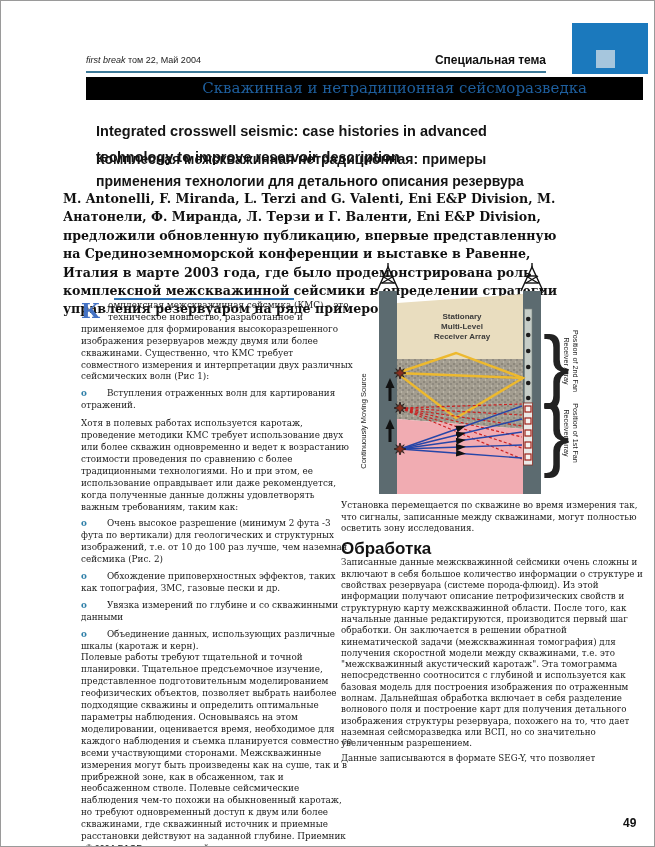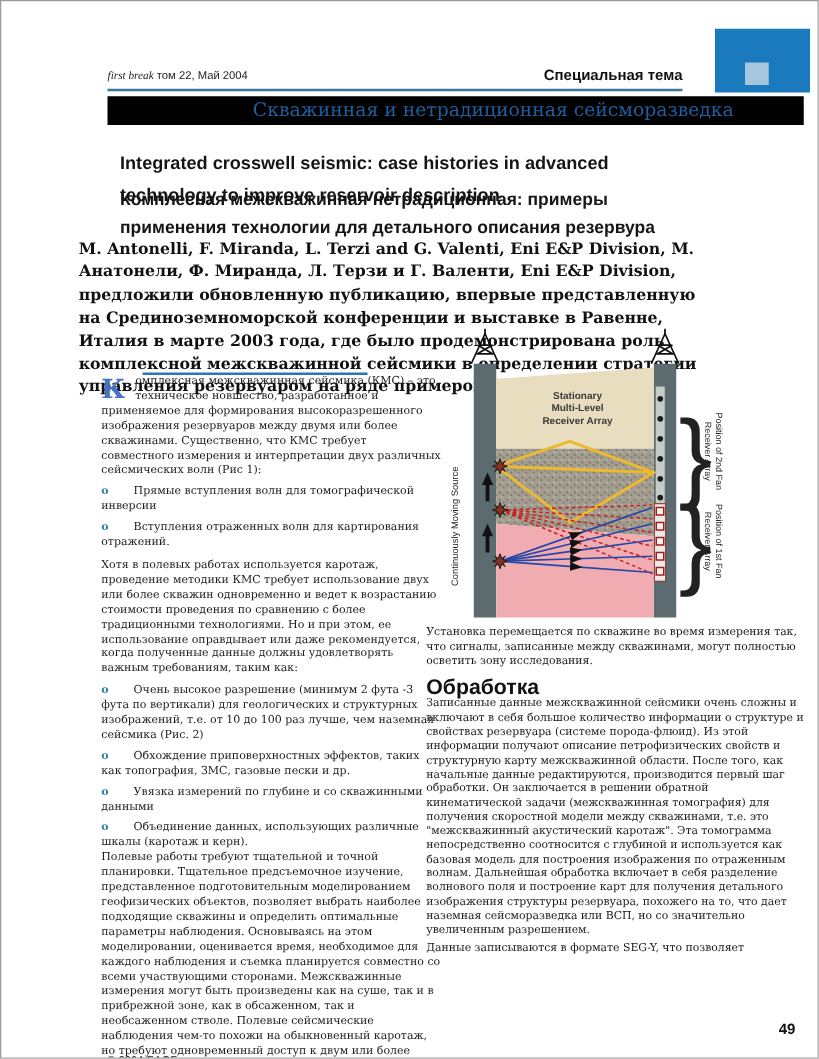--- a/index.html
+++ b/index.html
@@ -1,21 +1,21 @@
 <!DOCTYPE html>
 <html><head>
 <meta charset="utf-8">
 <style>
   html,body{margin:0;padding:0;background:#e8e8e8;}
   #page{position:relative;width:655px;height:847px;background:#ffffff;
         border:1px solid #9a9a9a;box-sizing:border-box;overflow:hidden;
         font-family:"DejaVu Serif",serif;color:#1a1a1a;}
   
   .journal-line{position:absolute;left:85px;top:54px;font-size:9px;font-family:"Liberation Sans",sans-serif;color:#222;}
-  .journal-name{font-style:italic;font-family:Liberation Serif, serif;}
+  .journal-name{font-style:italic;font-family:Liberation Sans, sans-serif;}
   .section-label{position:absolute;left:0;top:52px;width:545px;text-align:right;
       font-family:"Liberation Sans",sans-serif;font-weight:bold;font-size:12px;color:#111;}
   .header-rule{position:absolute;left:85px;top:70px;width:460px;height:2px;background:#3d7a99;}
   .corner-square{position:absolute;left:571px;top:22px;width:76px;height:51px;background:#1b79bd;}
   .corner-square .inner{position:absolute;left:24px;top:27px;width:19px;height:18px;background:#a6c6dd;}
   .banner{position:absolute;left:85px;top:76px;width:557px;height:23px;background:#000000;
       font-family:"DejaVu Serif",serif;font-size:15px;color:#1e5f9e;line-height:23px;
       text-align:right;padding-right:56px;box-sizing:border-box;}
   
   .title-en{position:absolute;left:95px;top:101px;width:465px;
@@ -64,21 +64,20 @@
   <div class="title-en">Integrated crosswell seismic: case histories in advanced technology to improve reservoir description</div>
   <div class="title-ru">Комплесная межскважинная нетрадиционная: примеры применения технологии для детального описания резервура</div>
   <div class="lead">M. Antonelli, F. Miranda, L. Terzi and G. Valenti, Eni E&amp;P Division, М. Анатонели, Ф. Миранда, Л. Терзи и Г. Валенти, Eni E&amp;P Division, предложили обновленную публикацию, впервые представленную на Срединоземноморской конференции и выставке в Равенне, Италия в марте 2003 года, где было продемонстрирована роль комплексной межскважинной сейсмики в определении стратегии управления резервуаром на ряде примеров.</div>
 
   <div class="col-left">
     <div class="intro">
       <div class="intro-rule"></div>
       <span class="dropcap">К</span><span>омплексная межскважинная сейсмика (КМС) – это техническое новшество, разработанное и применяемое для формирования высокоразрешенного изображения резервуаров между двумя или более скважинами. Существенно, что КМС требует совместного измерения и интерпретации двух различных сейсмических волн (Рис 1):</span>
     </div>
     <div>
-        <div class="bullet-item"><span class="blt">o</span><span>Прямые вступления волн для  томографической инверсии</span></div>
         <div class="bullet-item"><span class="blt">o</span><span>Вступления отраженных волн для картирования отражений.</span></div>
       </div>
     <div class="para">Хотя в полевых работах используется каротаж,  проведение методики КМС требует использование двух или более скважин одновременно и ведет к возрастанию стоимости проведения по сравнению с более традиционными технологиями. Но и при этом, ее использование оправдывает или даже рекомендуется, когда полученные данные должны удовлетворять важным требованиям, таким как:</div>
     <div>
         <div class="bullet-item"><span class="blt">o</span><span>Очень высокое разрешение (минимум  2 фута -3 фута по вертикали) для геологических и структурных изображений, т.е. от 10 до 100 раз лучше, чем наземная сейсмика (Рис. 2)</span></div>
         <div class="bullet-item"><span class="blt">o</span><span>Обхождение приповерхностных эффектов, таких как топография, ЗМС, газовые пески и др.</span></div>
         <div class="bullet-item"><span class="blt">o</span><span>Увязка измерений по глубине и со скважинными данными</span></div>
         <div class="bullet-item"><span class="blt">o</span><span>Объединение данных, использующих различные шкалы (каротаж и керн).</span></div>
       </div>
     <div>Полевые работы требуют тщательной и точной планировки. Тщательное предсъемочное изучение, представленное подготовительным  моделированием геофизических объектов,  позволяет выбрать наиболее подходящие скважины и определить оптимальные параметры наблюдения. Основываясь на этом моделировании, оценивается время, необходимое для каждого наблюдения и  съемка планируется совместно со всеми участвующими сторонами. Межскважинные измерения могут быть произведены как на суше, так и в прибрежной зоне, как в обсаженном, так и необсаженном стволе. Полевые сейсмические наблюдения чем-то похожи на обыкновенный каротаж, но требуют одновременный доступ к двум или более скважинами, где скважинный источник и приемные расстановки действуют на заданной глубине.  Приемник генерирует очень широкий диапазон акустических частот (обычно  100-2000 Гц), которые регистрируются на приемнике.</div>

